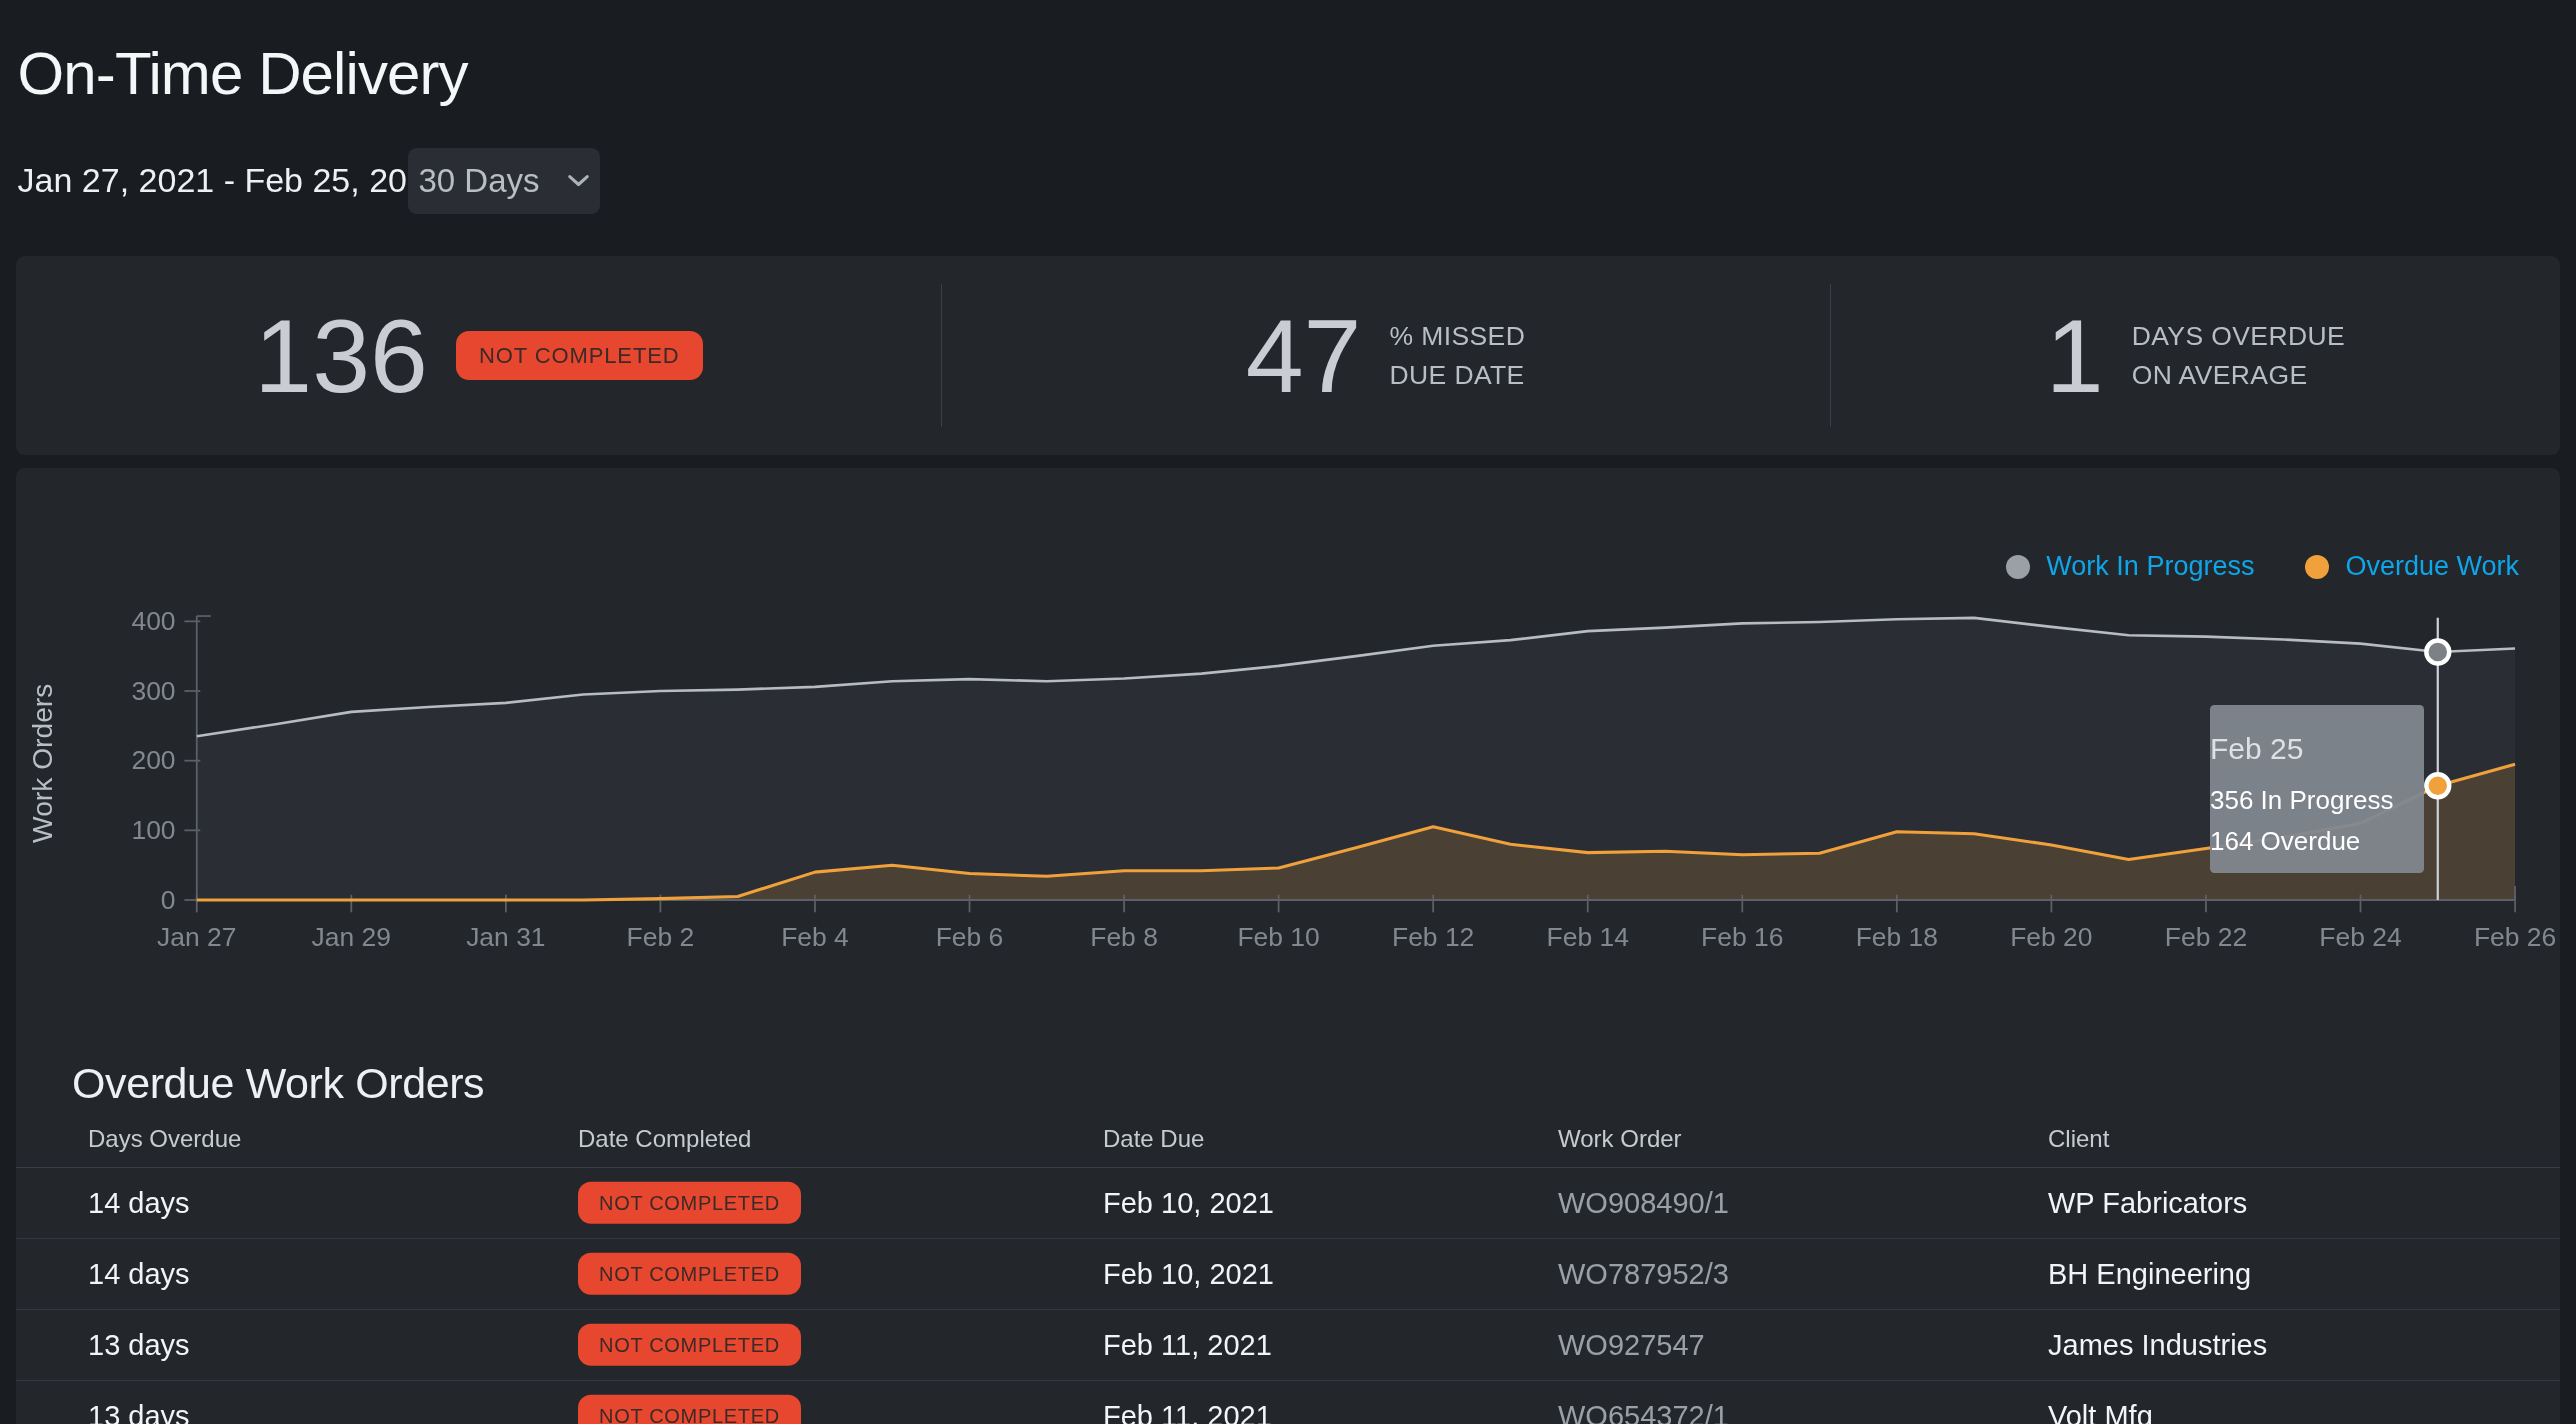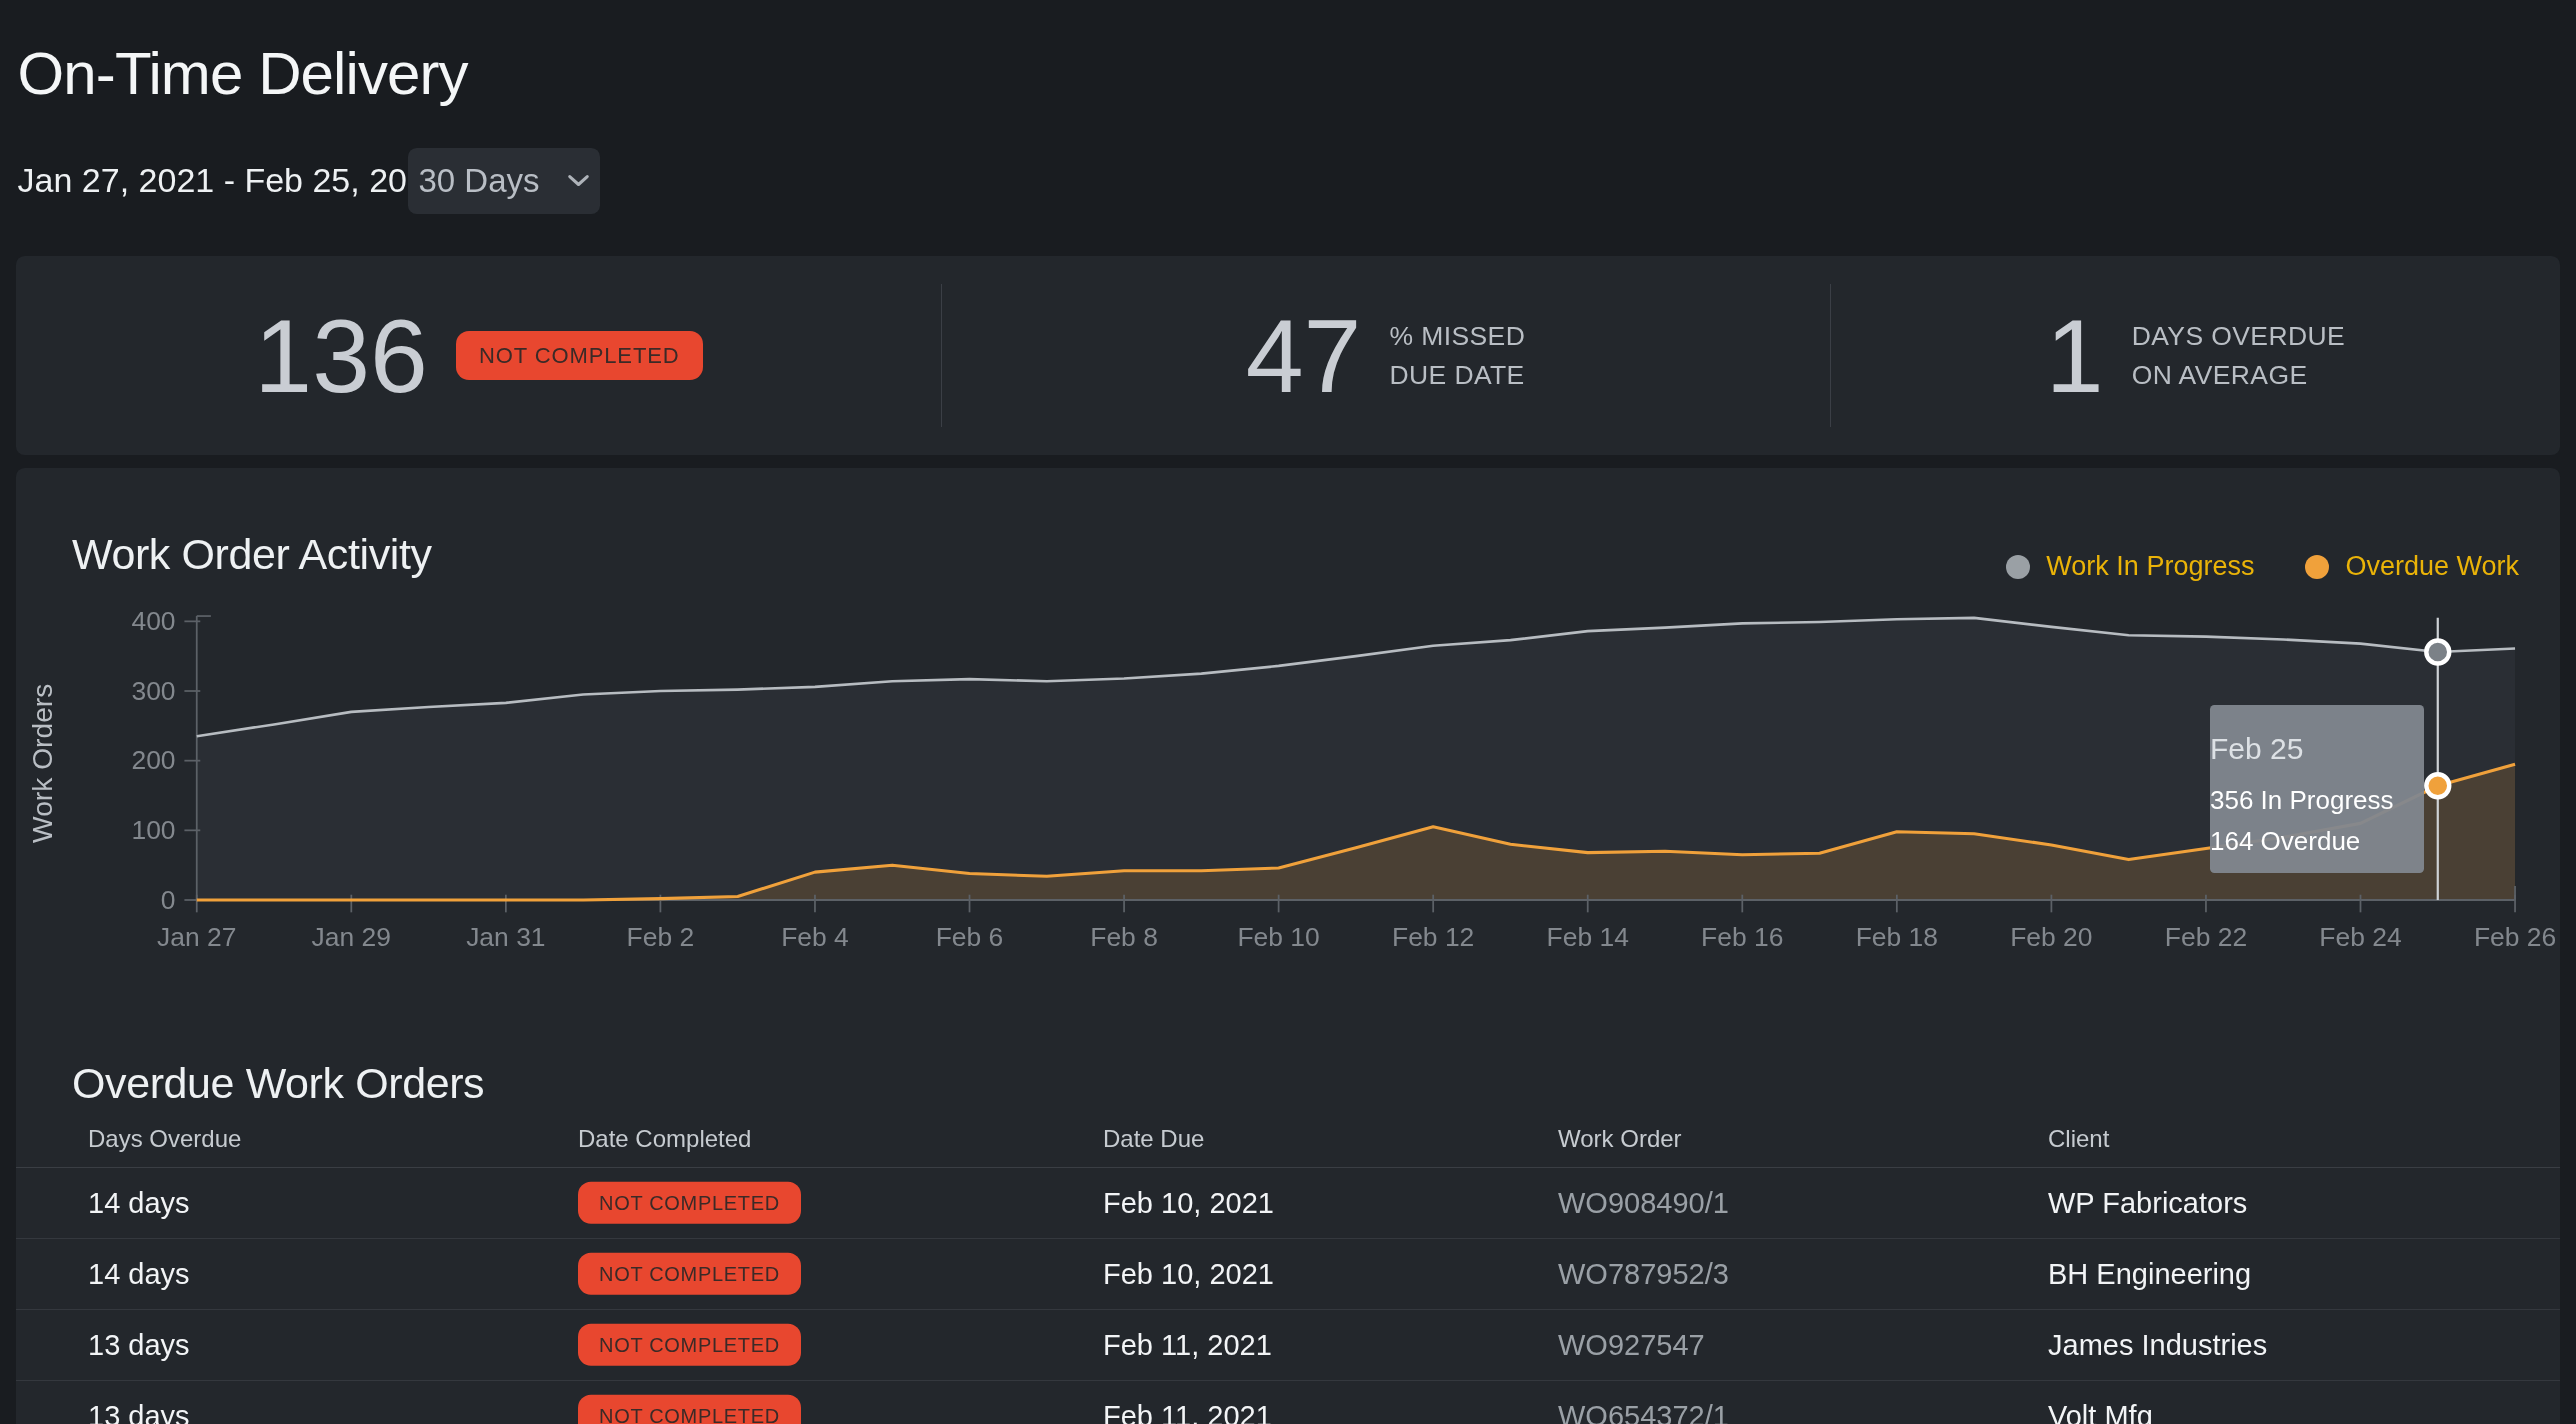--- a/index.html
+++ b/index.html
@@ -51,21 +51,21 @@
   }
   .chart-title{ top:62px; }
   .legend{
     position:absolute; right:41px; top:83px;
     display:flex; gap:51px; align-items:center;
   }
   .legend-item{ display:flex; align-items:center; gap:16px; cursor:pointer; }
   .legend-dot{ width:24px; height:24px; border-radius:50%; }
   .dot-gray{ background:#9aa0a5; }
   .dot-orange{ background:#f0a13b; }
-  .legend-label{ font-size:27px; color:#eab308; }
+  .legend-label{ font-size:27px; color:#0ea5e9; }
   #chart-svg{ position:absolute; left:0; top:141px; }
   #chart-svg text{ font-family:"Liberation Sans","DejaVu Sans",sans-serif; }
   .tooltip{
     position:absolute; left:2194px; top:237px; width:214px; height:168px;
     background:rgba(129,135,143,0.95); border-radius:4.4px;
     text-align:left; padding-top:26.5px;
   }
   .tooltip-date{ font-size:30px; color:#dde1e5; margin-bottom:14px; }
   .tooltip-line{ font-size:26px; color:#ffffff; line-height:41px; }
   .table-title{ top:591px; }
@@ -114,21 +114,20 @@
   <div class="stat-cell" style="left:1814px;width:731px;">
     <span class="stat-number">1</span>
     <span class="stat-label">
       <span>DAYS OVERDUE</span><br><span>ON AVERAGE</span>
     </span>
   </div>
 </div>
 
 <div class="card main-card">
 
-  <h2 class="section-title chart-title">Work Order Activity</h2>
 
   <div class="legend">
     <div class="legend-item">
       <span class="legend-dot dot-gray"></span>
       <span class="legend-label">Work In Progress</span>
     </div>
     <div class="legend-item">
       <span class="legend-dot dot-orange"></span>
       <span class="legend-label">Overdue Work</span>
     </div>

